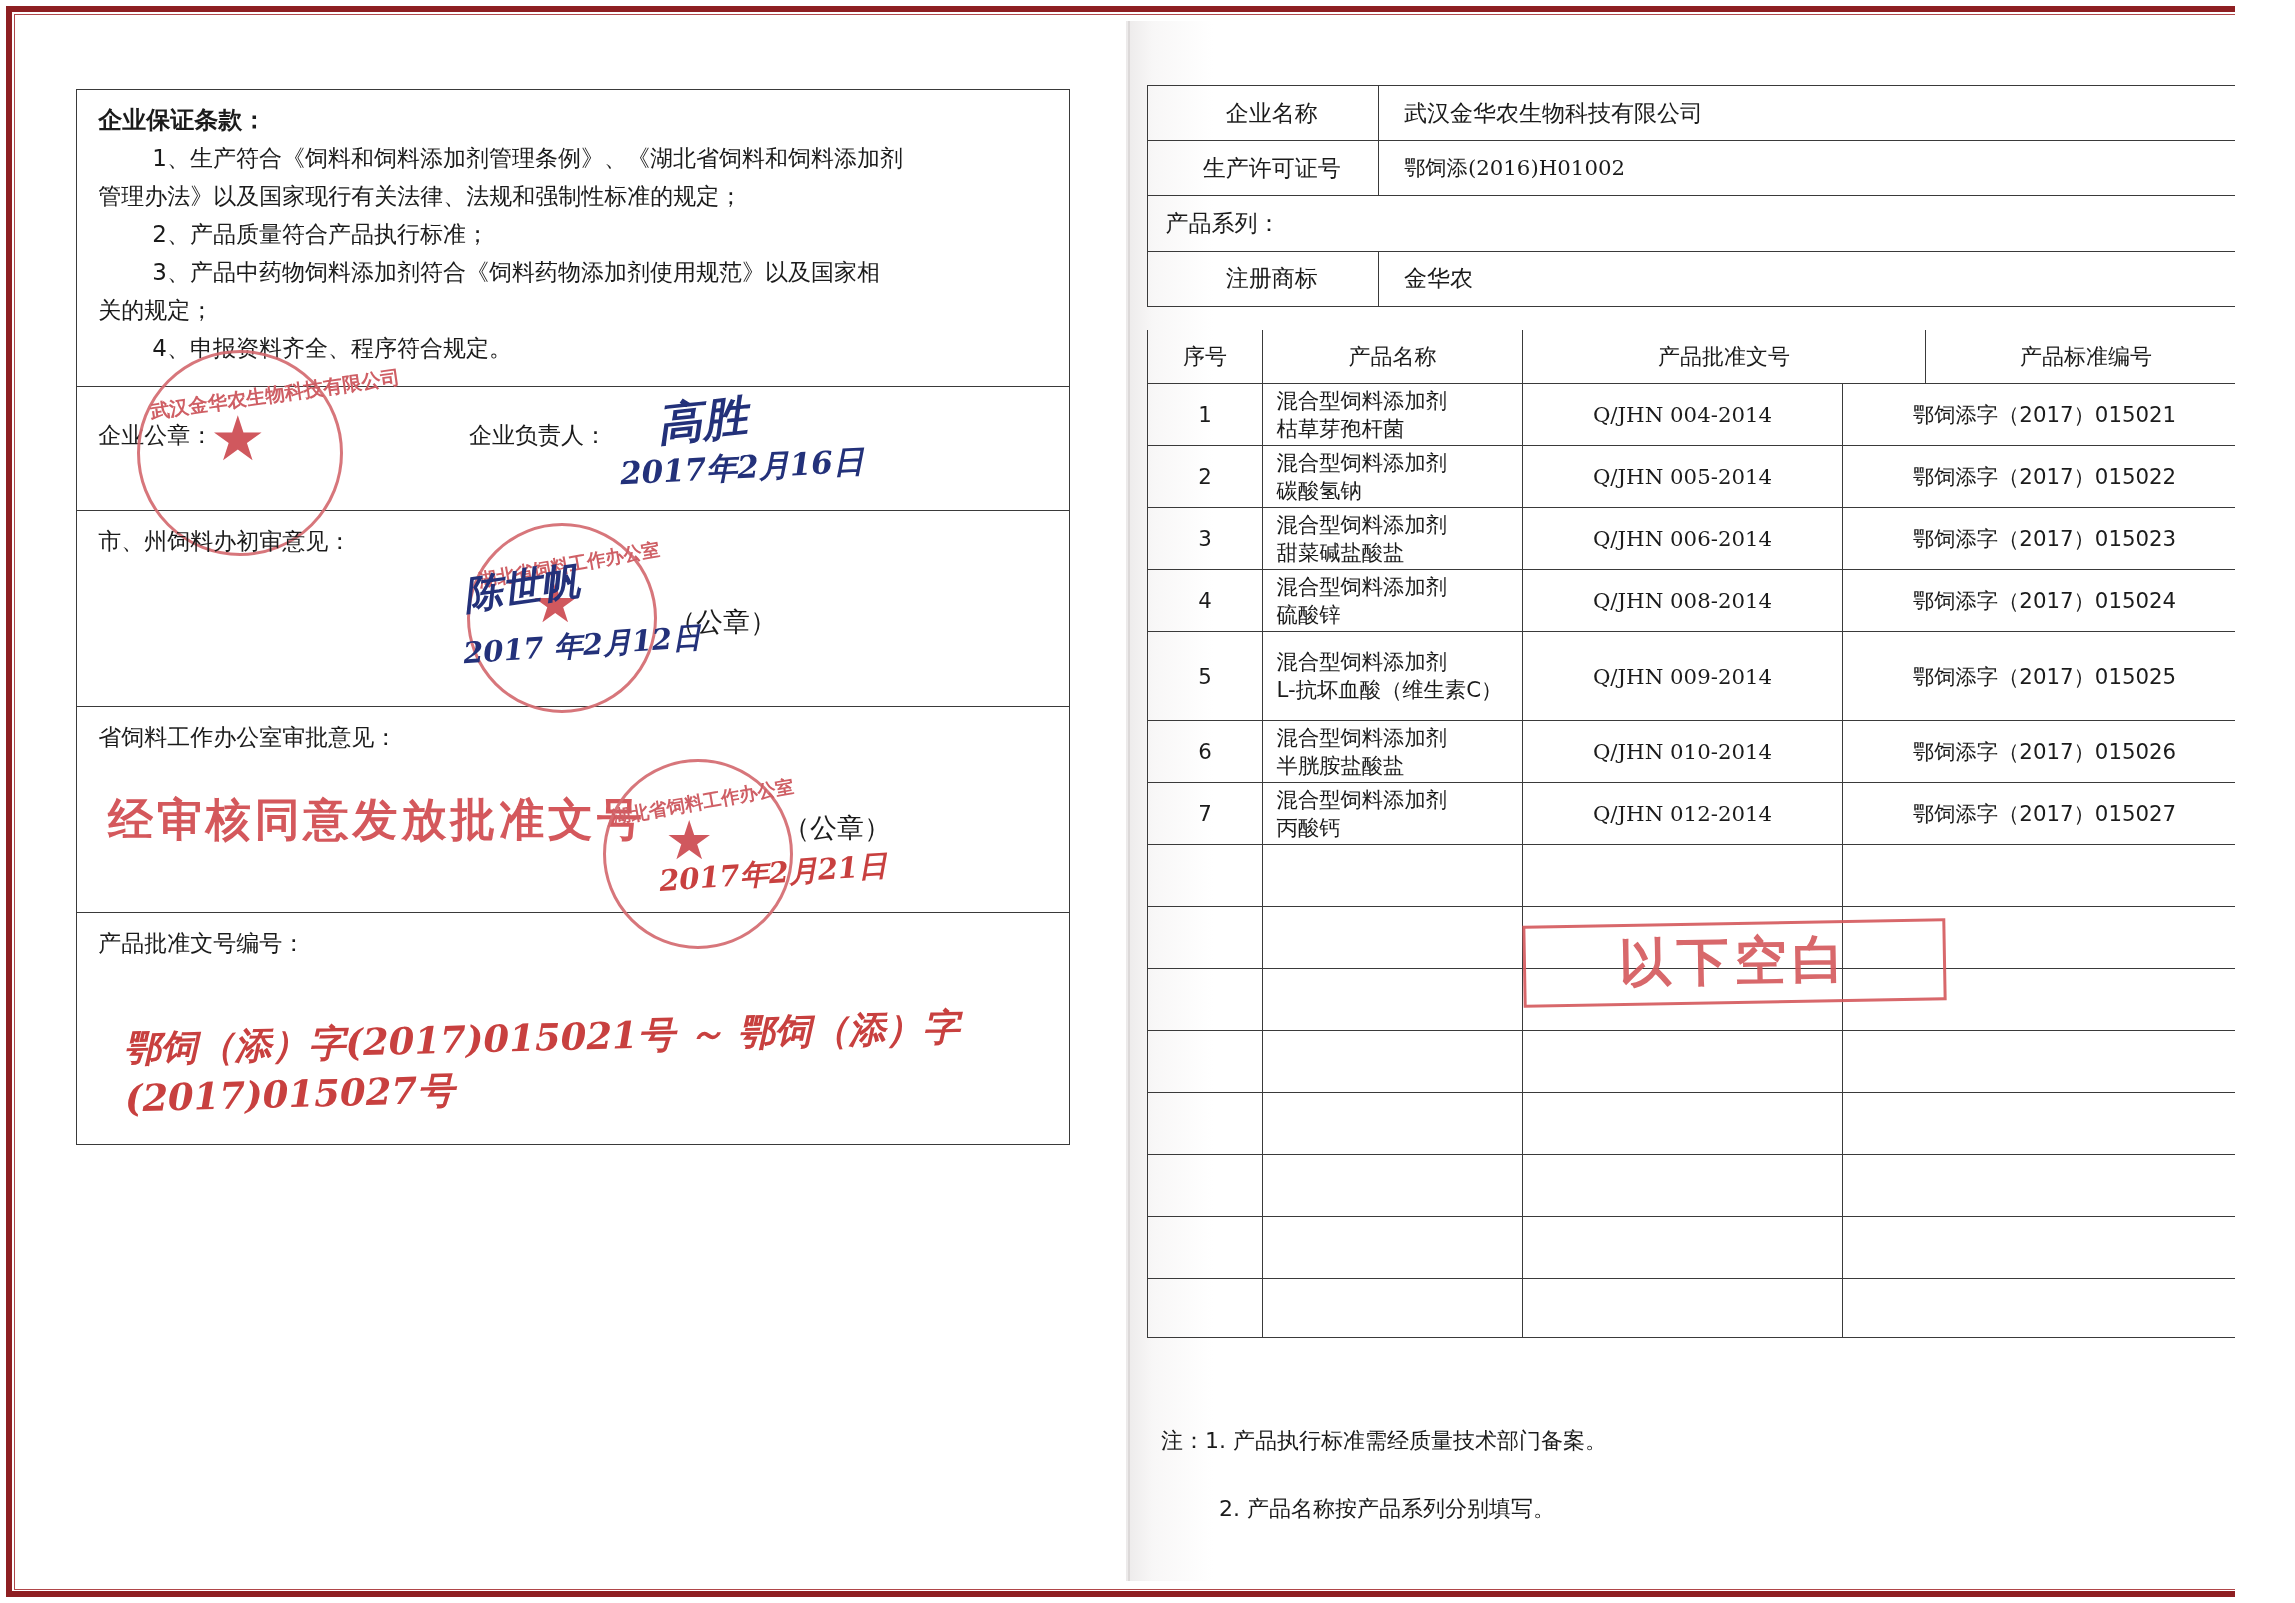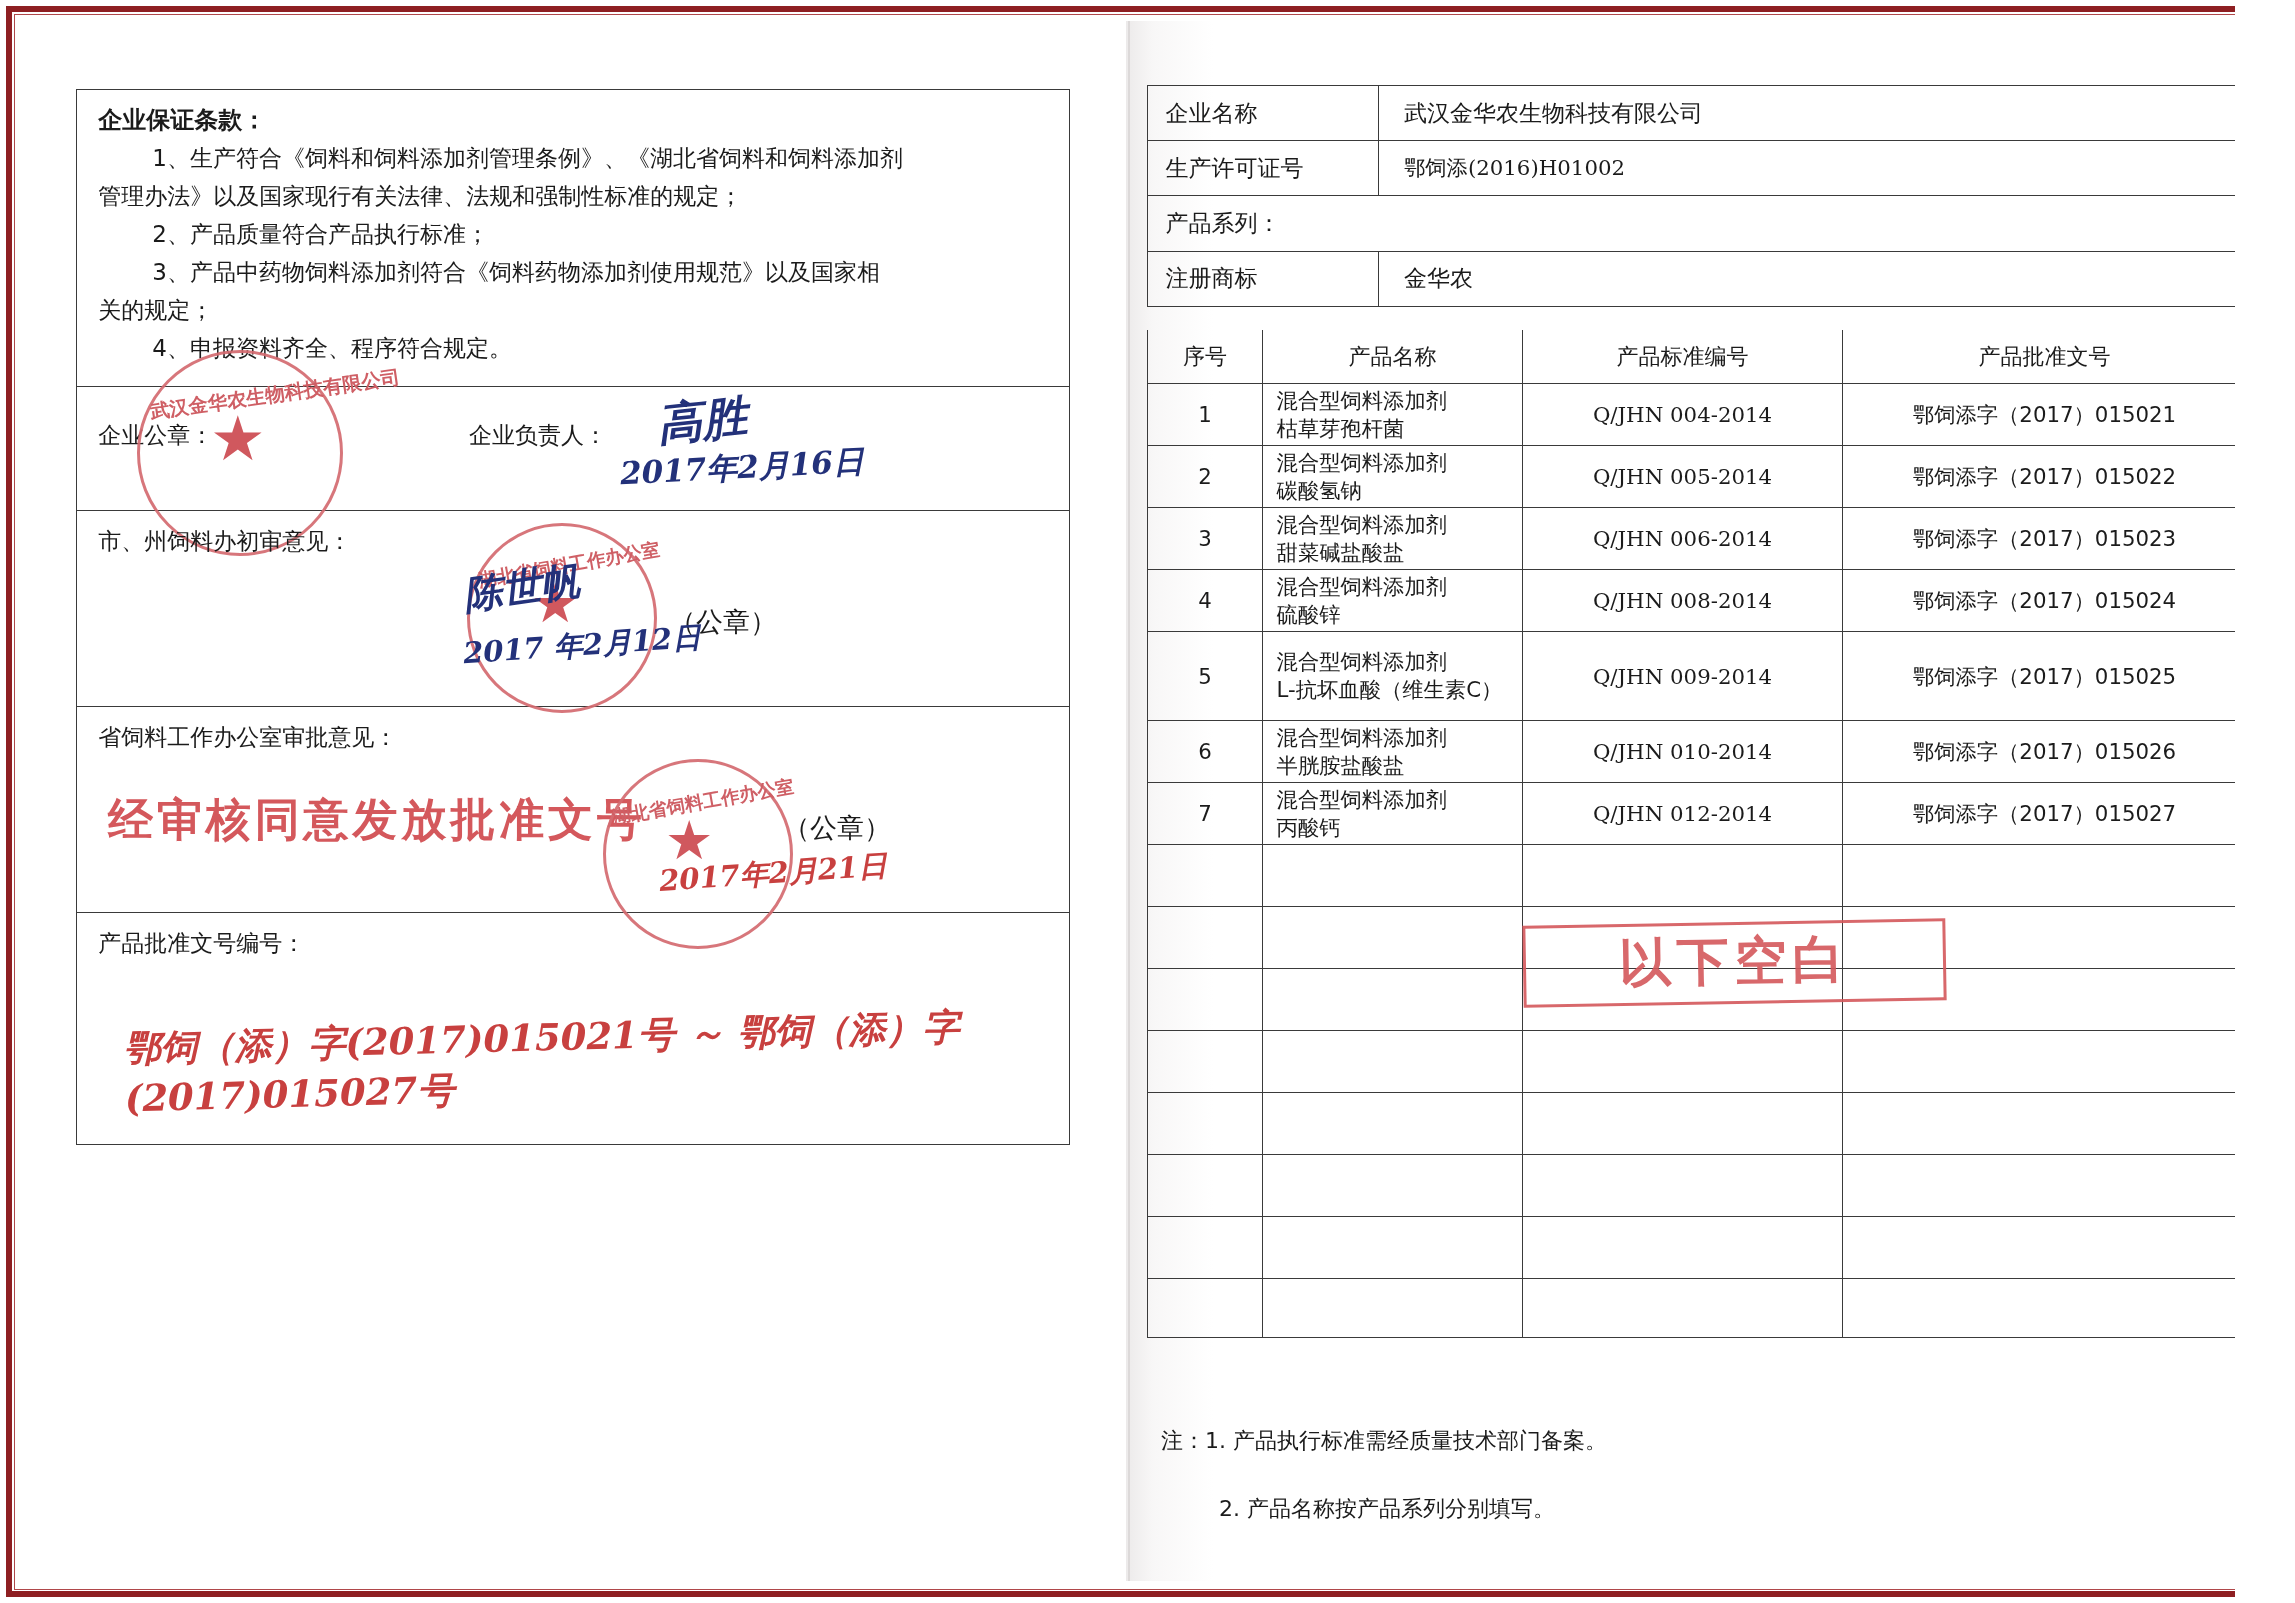--- a/index.html
+++ b/index.html
@@ -182,20 +182,21 @@
     box-sizing: border-box;
   }
   .rcell-label {
     width: 231px;
     min-width: 231px;
     border-right: 1.9px solid #3a3a3a;
     padding: 11.6px 0 11.6px 17.5px;
     font-size: 23px;
     color: #1b1b1b;
     box-sizing: border-box;
+    text-align: center;
   }
   .rcell-value {
     flex: 1;
     padding: 11.6px 0 11.6px 25px;
     font-size: 23px;
     color: #1b1b1b;
     box-sizing: border-box;
   }
   .rcell-full {
     flex: 1;
@@ -335,22 +336,22 @@
       <div class="rcell-label">注册商标</div>
       <div class="rcell-value">金华农</div>
     </div>
   </div>
 
   <div class="prod-table" id="prod-table" style="top: 330px;">
 
     <div class="prow header-row" style="height:54px;">
       <div class="pc c-no">序号</div>
       <div class="pc c-name" style="justify-content:center; padding-left:0;">产品名称</div>
+      <div class="pc c-doc">产品批准文号</div>
       <div class="pc c-std">产品标准编号</div>
-      <div class="pc c-doc">产品批准文号</div>
     </div>
 
     <div class="prow" style="height:62px;">
       <div class="pc c-no">1</div>
       <div class="pc c-name">
         <div class="nm">
           <div>混合型饲料添加剂</div>
           <div>枯草芽孢杆菌</div>
         </div>
       </div>

